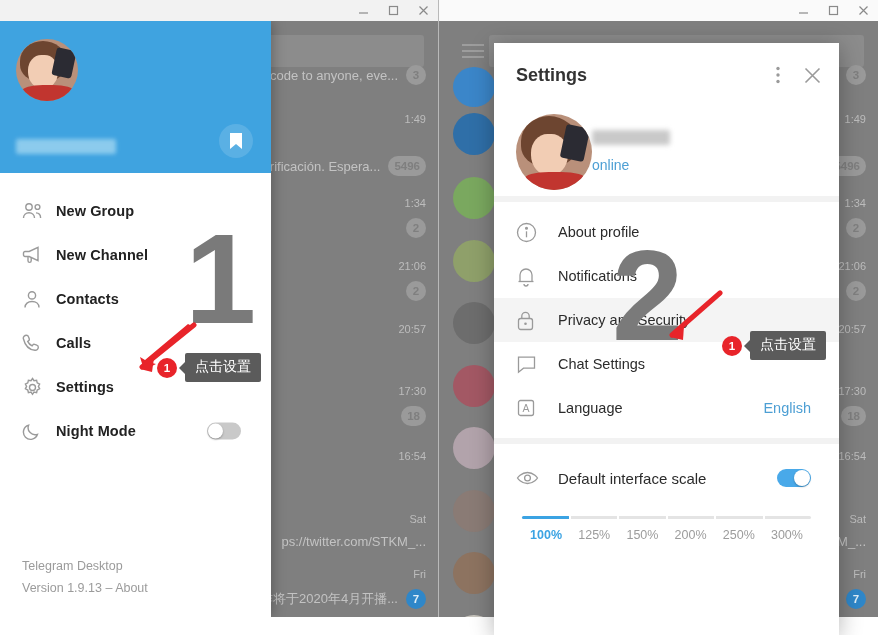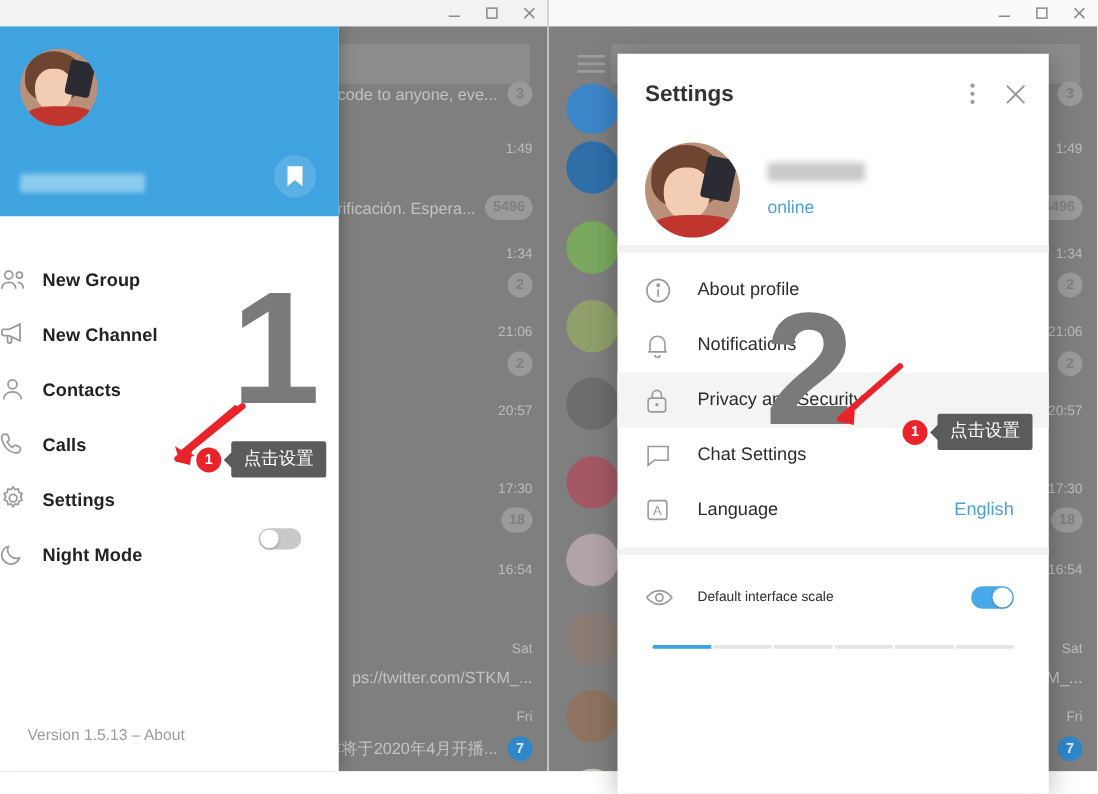--- a/index.html
+++ b/index.html
@@ -5,21 +5,21 @@
   * { box-sizing: border-box; margin: 0; padding: 0; }
   html, body {
     width: 878px; height: 635px;
     overflow: hidden;
     background: #ffffff;
     font-family: "Liberation Sans", "DejaVu Sans", sans-serif;
   }
   .screen { position: relative; width: 878px; height: 635px; }
 
   
-  .window { position: absolute; top: 0; height: 617px; overflow: hidden; background: #e5e5e5; }
+  .window { position: absolute; top: 0; height: 617px; overflow: hidden; background: #86efac; }
   .win-left  { left: 0;   width: 439px; border-right: 1px solid #b9b9b9; }
   .win-right { left: 439px; width: 439px; }
 
   .titlebar {
     position: absolute; top: 0; left: 0; right: 0; height: 21px;
     background: #f2f2f2;
     display: flex; justify-content: flex-end; align-items: center;
   }
   .titlebar.alt { background: #fafafa; }
   .tb-btn {
@@ -90,22 +90,22 @@
     position: absolute; right: 18px; top: 103px;
     width: 34px; height: 34px; border-radius: 50%;
     background: rgba(255,255,255,.14);
     display: flex; align-items: center; justify-content: center;
     cursor: pointer;
   }
 
   .menu-list { padding-top: 16px; }
   .menu-item {
     position: relative; height: 44px;
-    display: flex; align-items: flex-end;
-    cursor: pointer;
+    display: flex; align-items: center;
+    padding-left: 22px; cursor: pointer;
   }
   .menu-item .mi-icon {
     width: 34px; flex: none;
     display: flex; align-items: center; color: #9a9a9a;
   }
   .menu-item .mi-label {
     font-size: 14.5px; color: #222; font-weight: bold;
     letter-spacing: .1px;
   }
   .switch {
@@ -172,21 +172,21 @@
   .hdr-btn {
     width: 34px; height: 34px; display: flex;
     align-items: center; justify-content: center; cursor: pointer;
   }
 
   .profile-block {
     height: 95px; display: flex; align-items: center;
     padding-left: 22px; border-bottom: 6px solid #f2f2f2;
   }
   .profile-block .avatar { width: 76px; height: 76px; }
-  .profile-meta { margin-left: 22px; }
+  .profile-meta { }
   .profile-name {
     width: 78px; height: 15px; background: #c9c9c9;
     border-radius: 2px; filter: blur(2.4px); margin-bottom: 12px;
   }
   .profile-status { color: #4d9fd4; font-size: 14px; }
 
   .set-list { padding-top: 8px; }
   .set-item {
     position: relative; height: 44px;
     display: flex; align-items: center; padding-left: 22px;
@@ -202,21 +202,21 @@
     position: absolute; right: 28px; color: #4d9fd4; font-size: 14.5px;
   }
 
   .set-divider { height: 6px; background: #f2f2f2; margin-top: 8px; }
 
   .scale-block { padding: 14px 0 0 0; }
   .scale-head {
     height: 40px; display: flex; align-items: center; padding-left: 22px;
   }
   .scale-head .si-icon { width: 42px; flex: none; color: #9a9a9a; display:flex; align-items:center;}
-  .scale-head .si-label { font-size: 11px; color: #2b2b2b; }
+  .scale-head .si-label { font-size: 15px; color: #2b2b2b; }
   .toggle-on {
     position: absolute; right: 28px;
     width: 34px; height: 18px; border-radius: 9px; background: #49a9e9;
   }
   .toggle-on .knob {
     position: absolute; right: 1px; top: 1px;
     width: 16px; height: 16px; border-radius: 50%; background: #fff;
     box-shadow: 0 1px 2px rgba(0,0,0,.25);
   }
   .slider-wrap { margin: 18px 28px 0 28px; position: relative; }
@@ -352,21 +352,22 @@
             </svg>
           </span>
           <span class="mi-label">Night Mode</span>
           <span class="switch">
               <span class="knob"></span>
             </span>
         </div>
       </div>
 
       <div class="menu-footer">
-        <div class="about">Version 1.5.13 – About</div>
+        <div>Telegram Desktop</div>
+        <div class="about">Version 1.9.13 – About</div>
       </div>
     </div>
 
     <div class="step-num" style="left:185px; top:215px;">1</div>
 
     <svg style="position:absolute; left:118px; top:322px;" width="80" height="55" viewBox="0 0 80 55">
       <path d="M74 4 L30 40 L38 42 L26 48 L22 35 L27 38 L70 2 Z" fill="#e8242a"></path>
       <path d="M76 3 L24 45" stroke="#e8242a" stroke-width="5" stroke-linecap="round"></path>
       <path d="M22 47 L36 36 L34 50 Z" fill="#e8242a"></path>
     </svg>
@@ -577,20 +578,28 @@
           <div class="slider-fill" style="width:16.6%;"></div>
           <div class="slider-ticks">
             <span></span>
               <span></span>
               <span></span>
               <span></span>
               <span></span>
               <span></span>
           </div>
         </div>
+        <div class="scale-labels">
+          <span class="sel">100%</span>
+          <span>125%</span>
+          <span>150%</span>
+          <span>200%</span>
+          <span>250%</span>
+          <span>300%</span>
+        </div>
       </div>
     </div>
   </div>
 
   <div class="step-num" style="left:612px; top:232px;">2</div>
 
   <svg style="position:absolute; left:648px; top:290px;" width="80" height="55" viewBox="0 0 80 55">
     <path d="M72 3 L24 45" stroke="#e8242a" stroke-width="5" stroke-linecap="round"></path>
     <path d="M22 47 L36 36 L35 50 Z" fill="#e8242a"></path>
   </svg>

